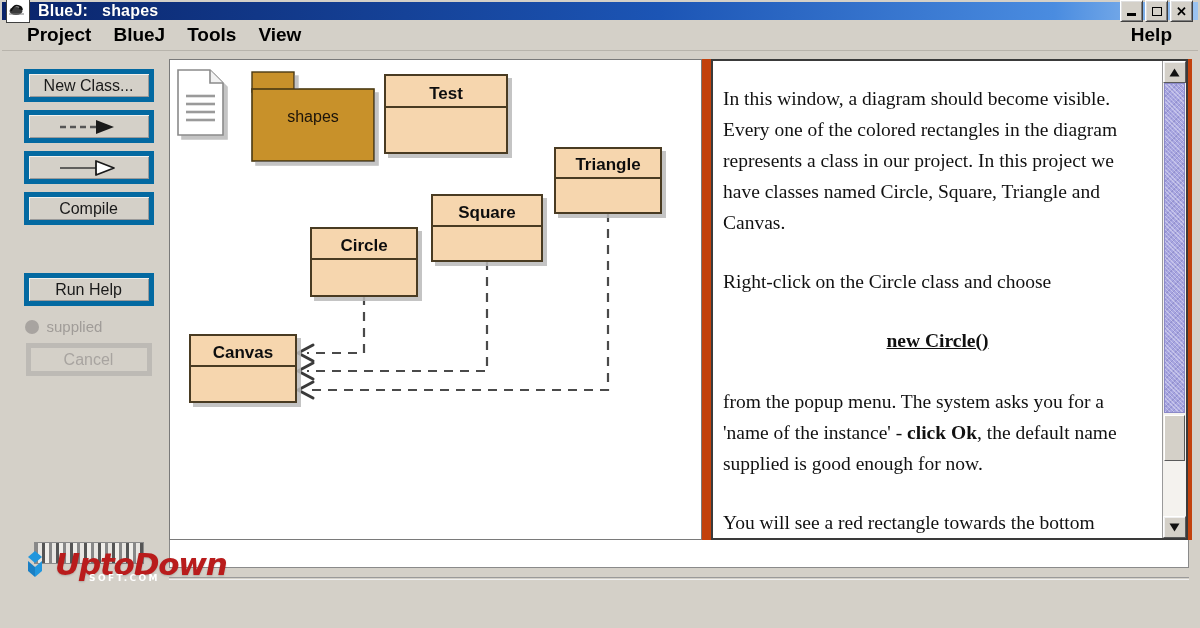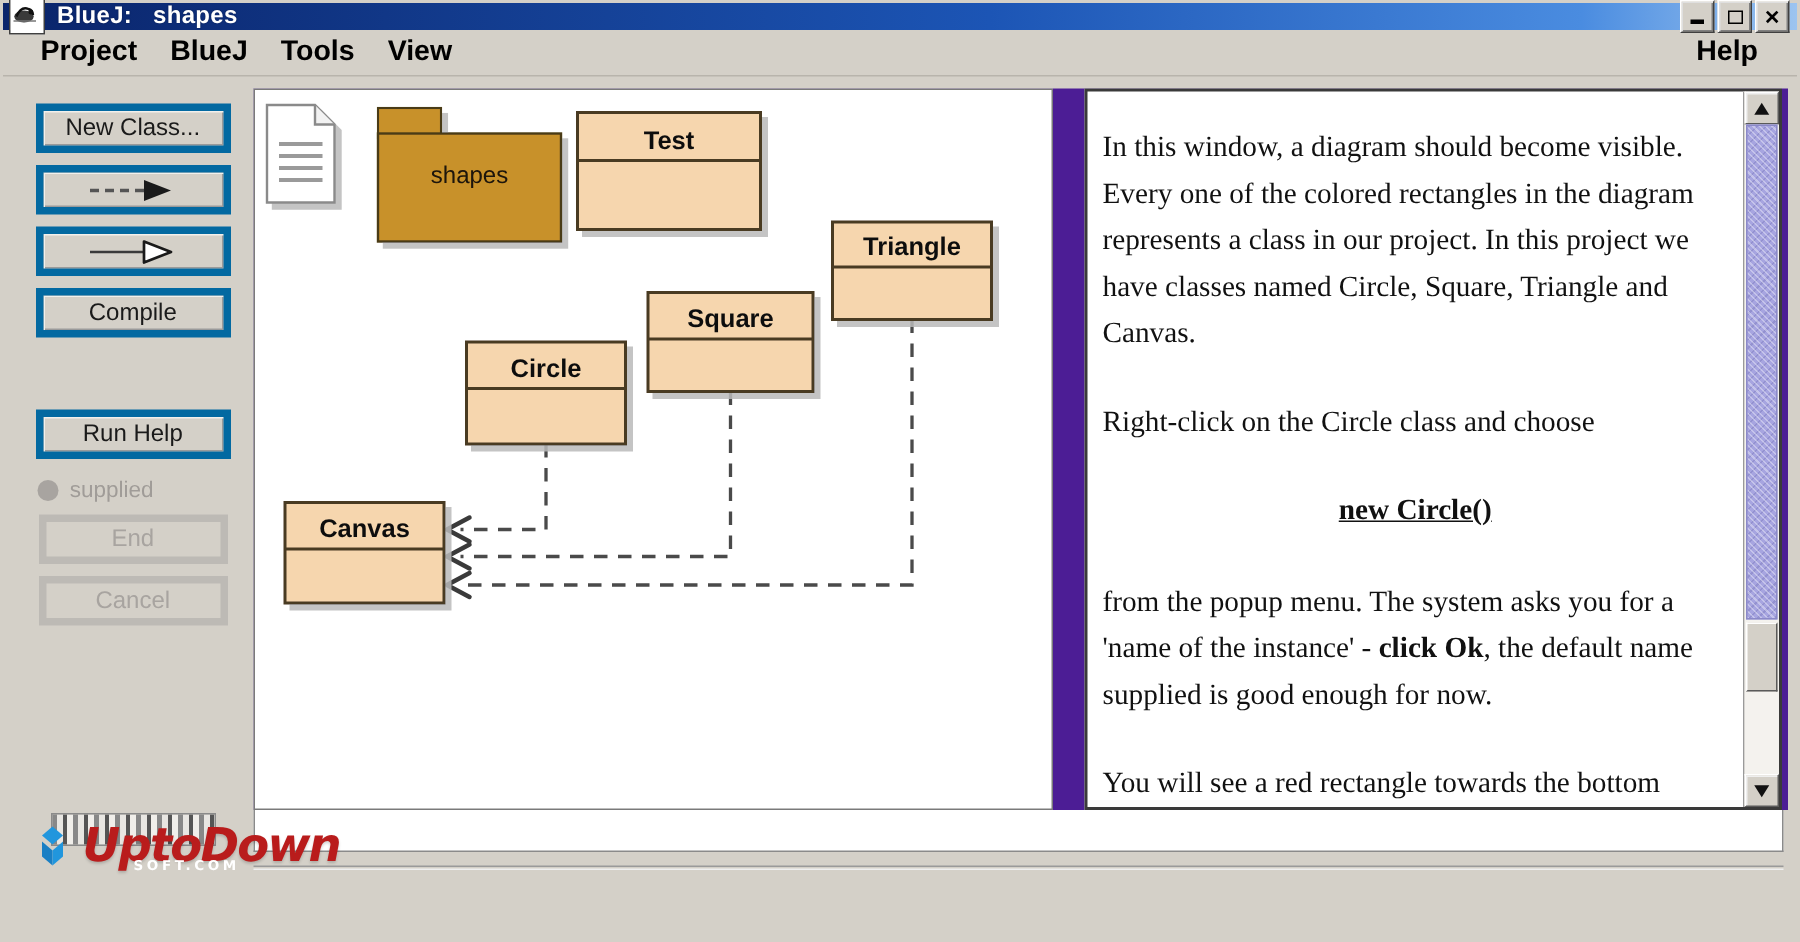--- a/index.html
+++ b/index.html
@@ -165,24 +165,23 @@
   }
 
   
   .arrow-uses, .arrow-inherits { display:block; }
 
   
   #content {
     flex: 1;
     min-width: 0;
     display: flex;
-    background: #4c1d95;
+    background: #c2410c;
     padding-right: 4px;
     box-sizing: border-box;
-    gap: 12px;
   }
   #diagram-panel {
     position: relative;
     width: 533px;
     flex: none;
     background: #ffffff;
     border: 1px solid #7a7a7a;
     box-sizing: border-box;
     overflow: hidden;
     margin-right: 9px;
@@ -410,21 +409,20 @@
 
       <div class="gap-big"></div>
 
       <div class="tb-jbtn wide">Run Help</div>
 
       <div class="rec-row">
         <div class="rec-dot"></div>
         <span>supplied</span>
       </div>
 
-      <div class="tb-jbtn disabled">End</div>
       <div class="tb-jbtn disabled">Cancel</div>
     </div>
 
     <div id="content">
 
       <div id="diagram-panel">
         <svg id="diagram-svg" width="531" height="428" viewBox="0 0 531 428">
           <defs>
             <filter id="shdw" x="-20%" y="-20%" width="160%" height="160%">
               <feDropShadow dx="4" dy="4" stdDeviation="0" flood-color="#b9b9b9" flood-opacity="0.85"></feDropShadow>

